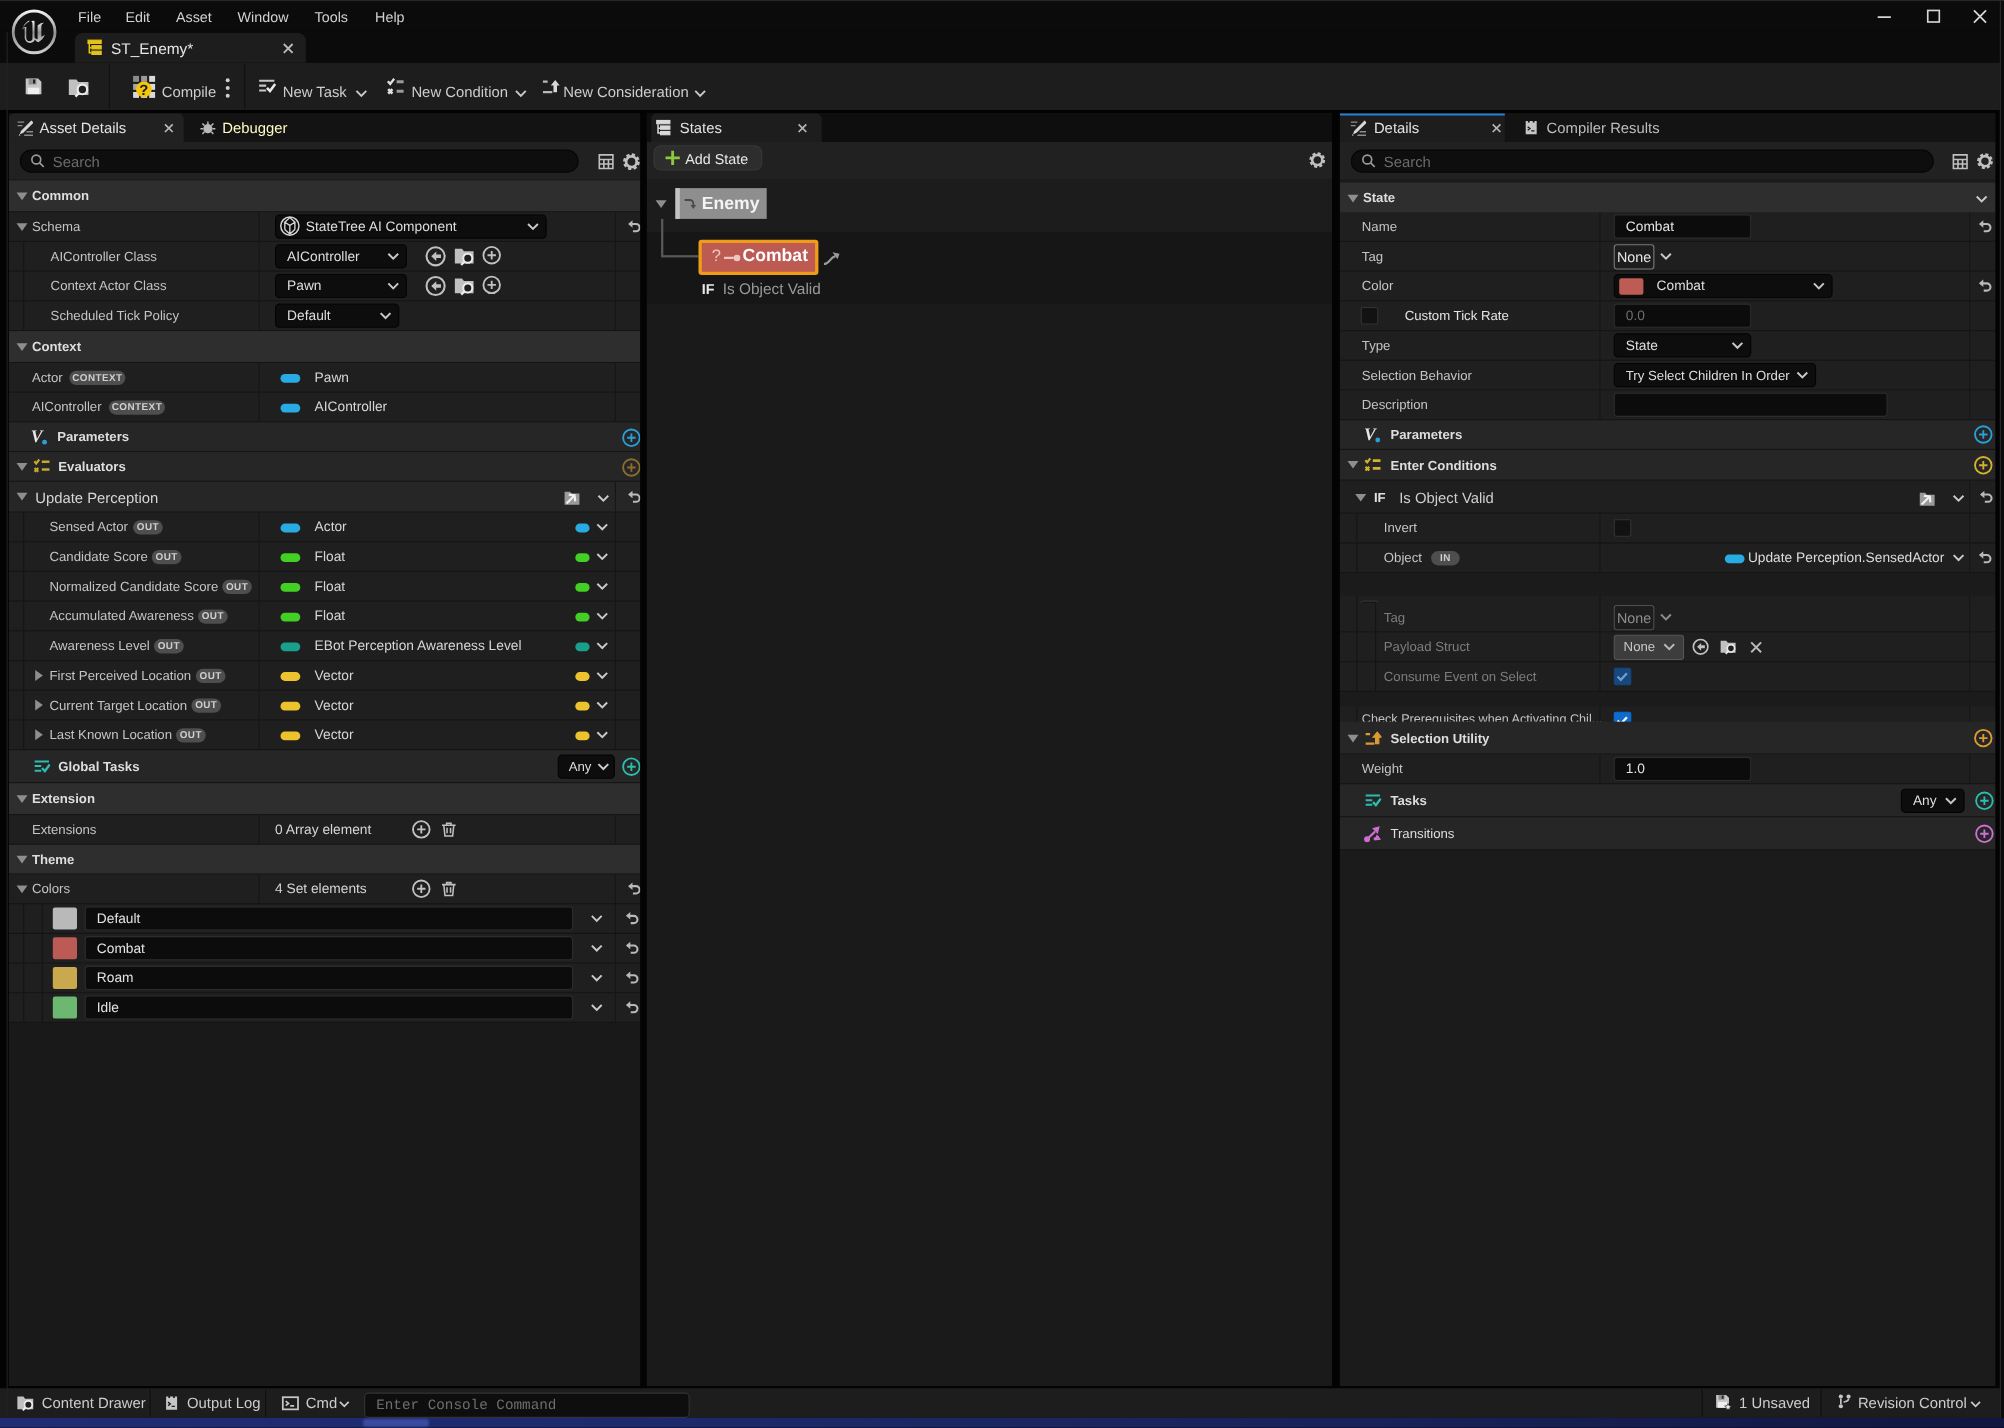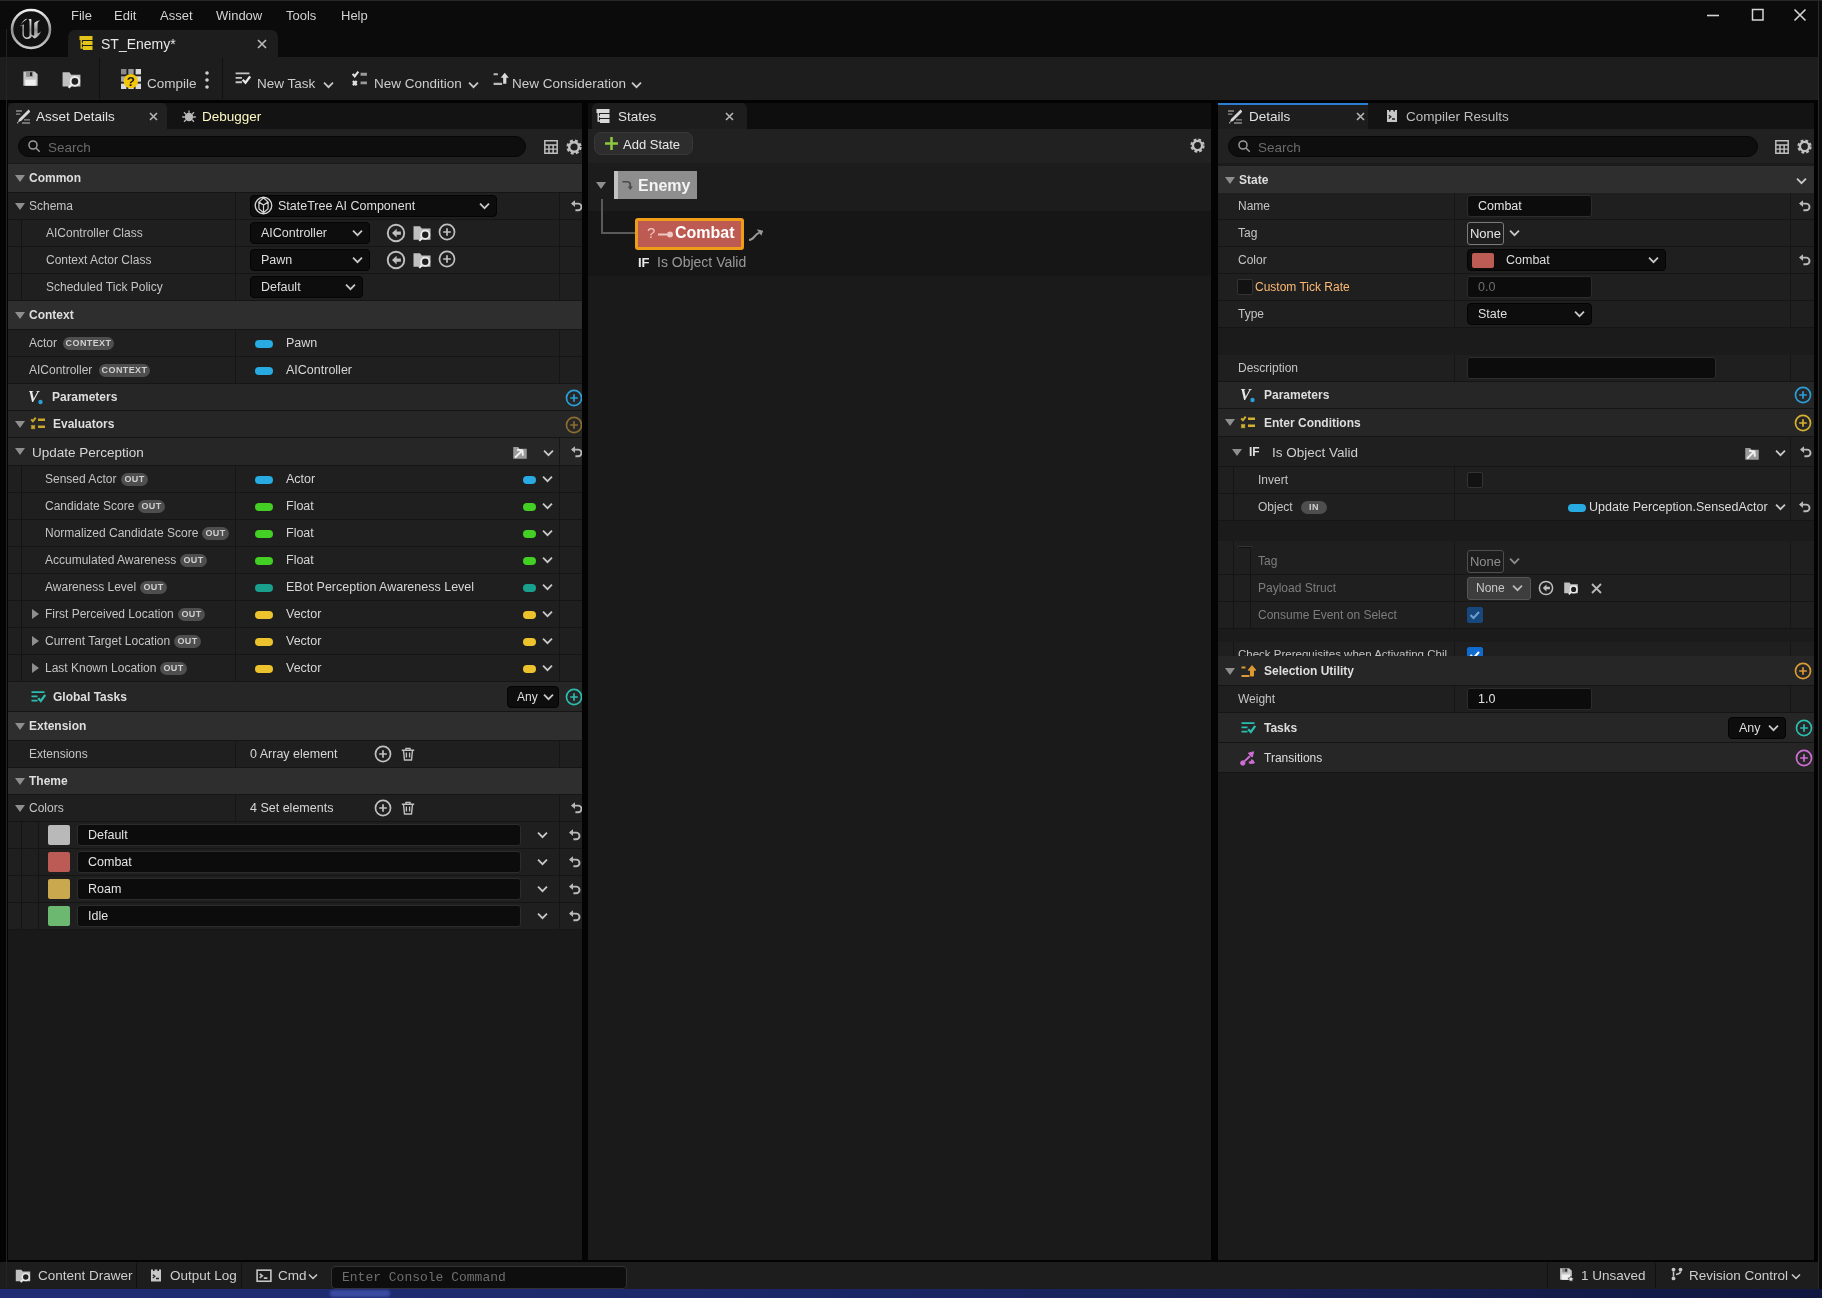--- a/index.html
+++ b/index.html
@@ -692,29 +692,38 @@
       <div class="abs" style="left:254px;top:6px;width:22px;height:15px;background:#bd5b55;border-radius:2px"></div>
       <svg class="ic" style="left:578px;top:5px" width="16" height="16" viewBox="0 0 16 16">
         <path fill="none" stroke="#b9b9b9" stroke-width="1.9" d="M4.2 5.6h6a3.3 3.3 0 0 1 0 6.6H7.4"></path>
         <path fill="#b9b9b9" d="M7 2.2L3 5.6l4 3.4z"></path>
       </svg>
     </div>
 <div class="row" style="top:171px;height:27px">
       <div class="vdiv" style="left:236px"></div>
       <div class="vdiv" style="left:572px"></div>
       <div class="chk" style="left:19px;top:5px;border-color:#333;background:#121212"></div>
-      <div class="lbl" style="left:37px;top:6px;color:#fdba74">Custom Tick Rate</div>
+      <div class="lbl" style="left:59px;top:6px;color:#e5e5e5">Custom Tick Rate</div>
       <div class="tfield" style="left:249px;top:2px;width:125px;height:22px;color:#6e6e6e">0.0</div>
     </div>
 <div class="row" style="top:198px;height:27px">
       <div class="vdiv" style="left:236px"></div>
       <div class="vdiv" style="left:572px"></div>
       <div class="lbl" style="left:20px;top:6px;">Type</div>
       <div class="combo" style="left:249px;top:2px;width:125px;height:22px;"><span style="">State</span></div>
       <svg class="ic" style="left:355px;top:9px" width="13" height="9" viewBox="0 0 16 11">
+        <path fill="none" stroke="#c9c9c9" stroke-width="2.2" d="M2.5 2l5.5 5.5L13.5 2"></path>
+      </svg>
+    </div>
+<div class="row" style="top:225px;height:27px">
+      <div class="vdiv" style="left:236px"></div>
+      <div class="vdiv" style="left:572px"></div>
+      <div class="lbl" style="left:20px;top:6px;">Selection Behavior</div>
+      <div class="combo" style="left:249px;top:2px;width:184px;height:22px;"><span style="font-size:12px">Try Select Children In Order</span></div>
+      <svg class="ic" style="left:414px;top:9px" width="13" height="9" viewBox="0 0 16 11">
         <path fill="none" stroke="#c9c9c9" stroke-width="2.2" d="M2.5 2l5.5 5.5L13.5 2"></path>
       </svg>
     </div>
 <div class="row" style="top:252px;height:27px">
       <div class="vdiv" style="left:236px"></div>
       <div class="vdiv" style="left:572px"></div>
       <div class="lbl" style="left:20px;top:6px;">Description</div>
       <div class="tfield" style="left:249px;top:2px;width:249px;height:22px"></div>
     </div>
 <div class="cat" style="top:279px;height:27px">

